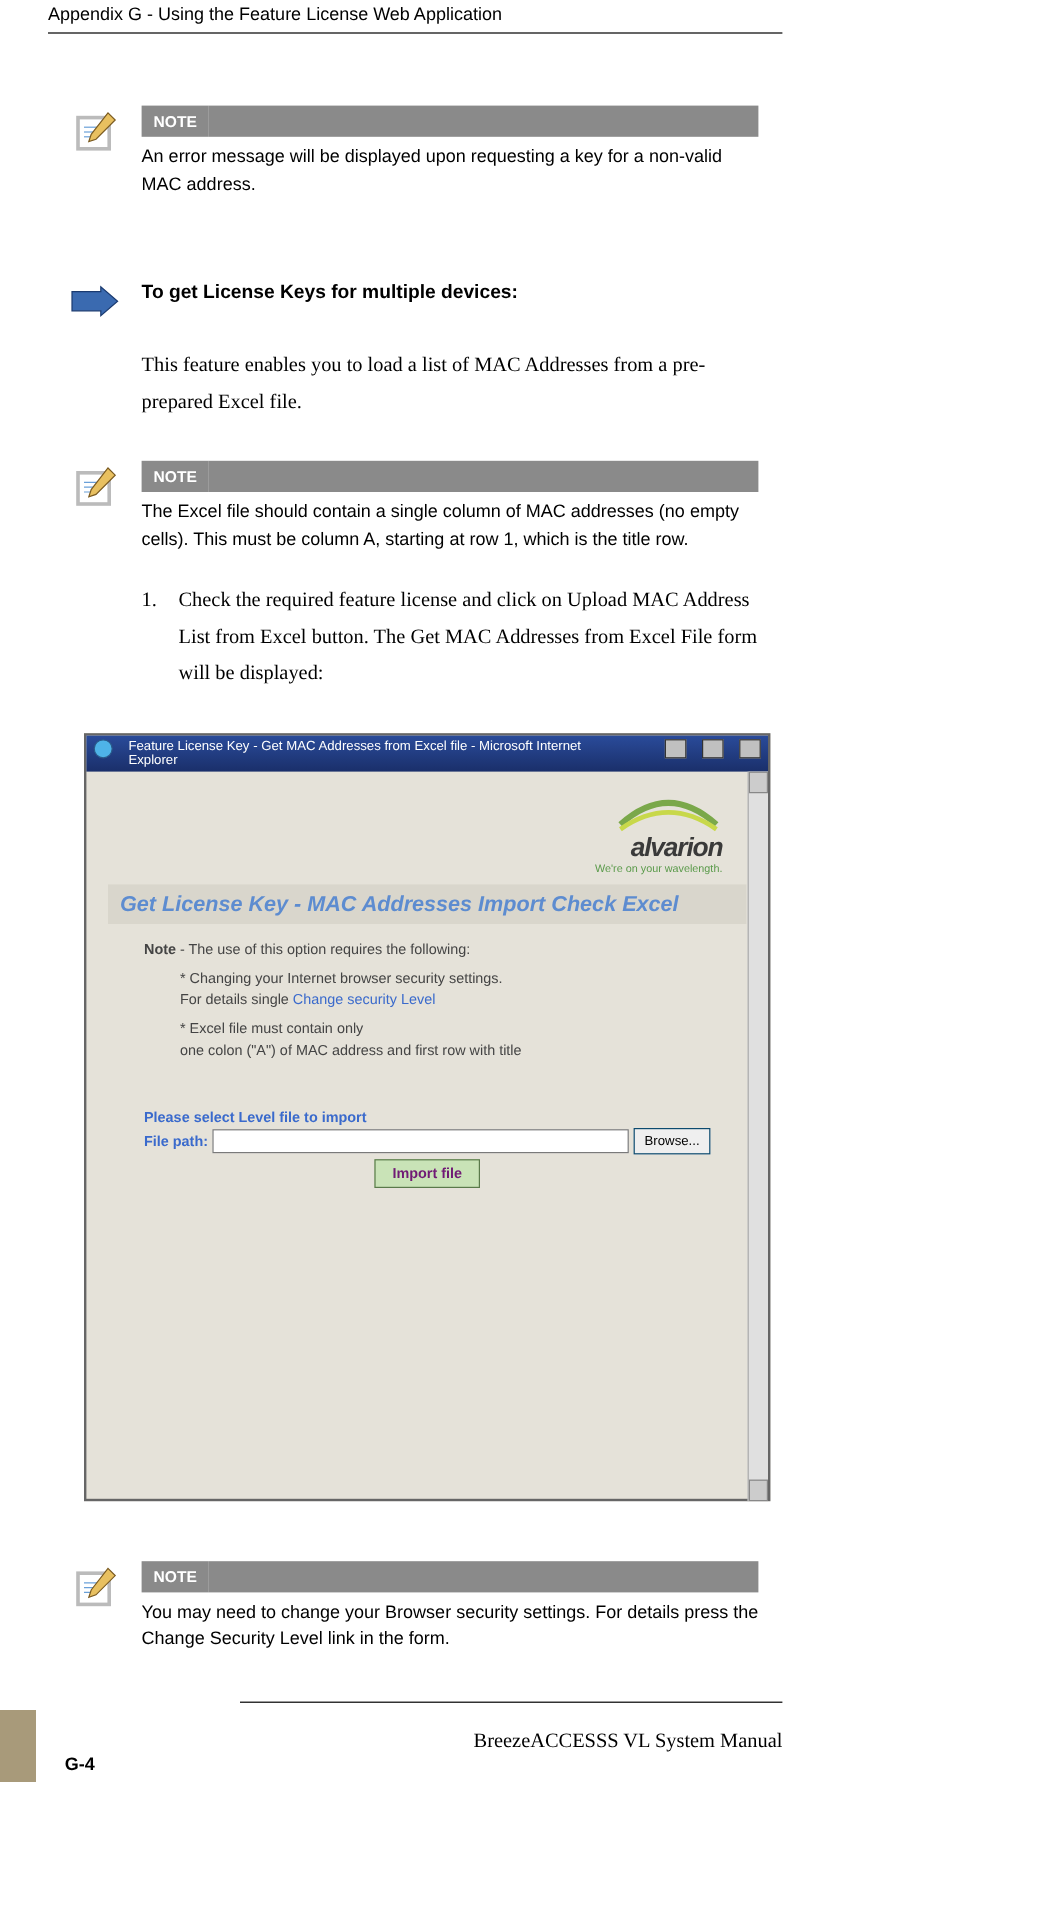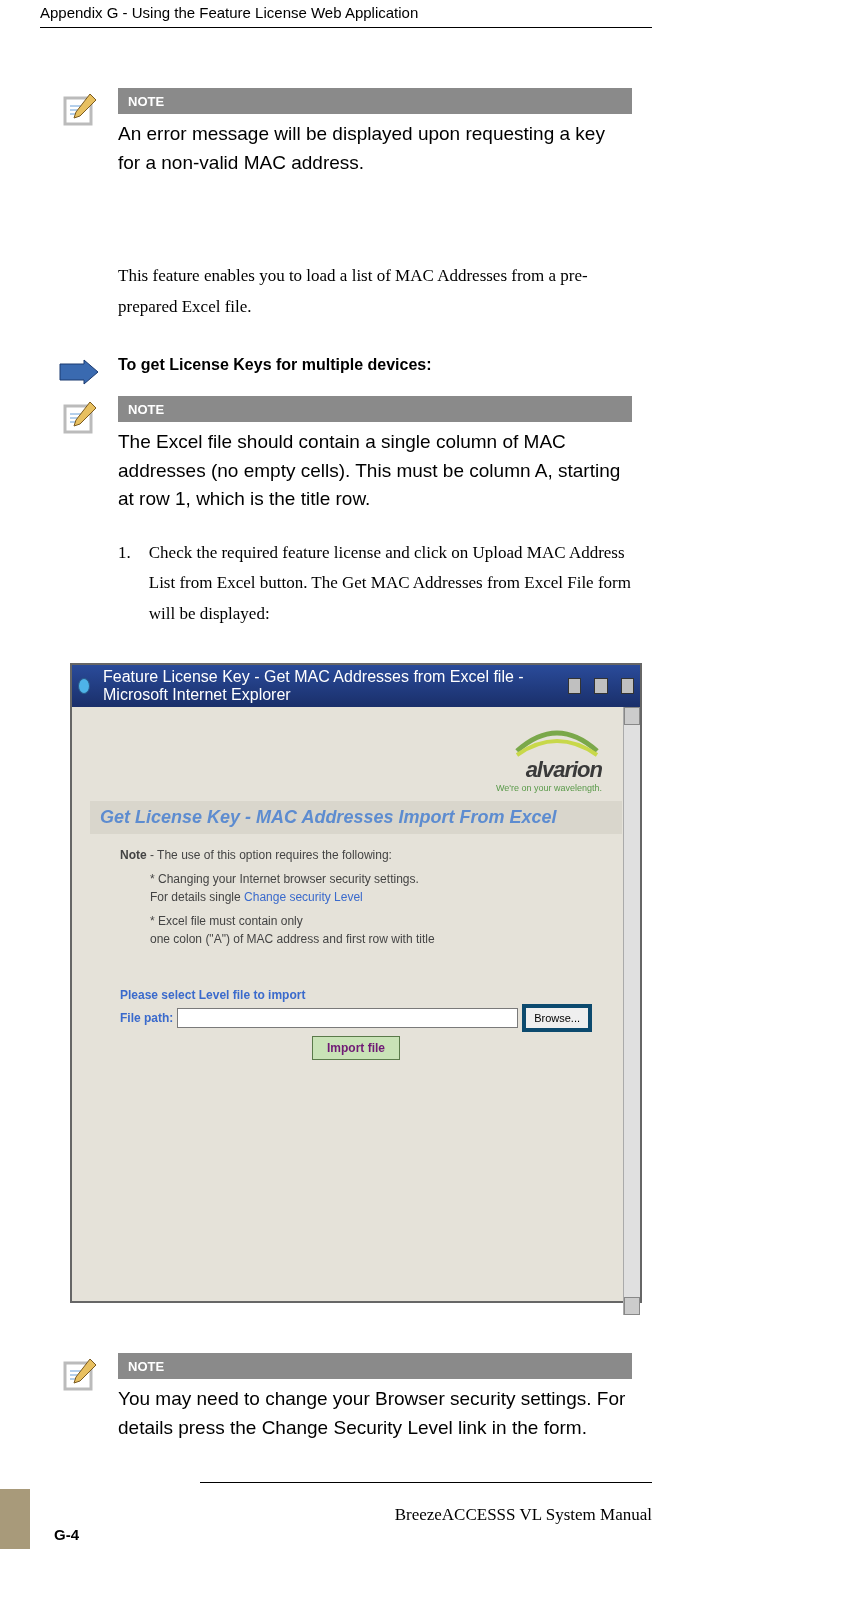--- a/index.html
+++ b/index.html
@@ -54,21 +54,21 @@
     font-size: 13px;
     padding: 4px 10px;
     display: flex;
     align-items: center;
   }
   .note-bar .note-fill {
     background: #8a8a8a;
     flex: 1;
   }
   .note-text {
-    font-size: 19px;
+    font-size: 15px;
     line-height: 1.5;
   }
   .arrow-icon svg, .pencil-icon svg { display:block; }
   .section-heading {
     font-weight: bold;
     font-size: 16px;
     margin: 0 0 10px 0;
   }
   .serif-para {
     font-family: Georgia, "Times New Roman", serif;
@@ -89,24 +89,24 @@
     margin-left: 30px;
     margin-right: 10px;
     border: 2px solid #666;
     background: #e5e2d9;
     height: 640px;
     box-sizing: border-box;
   }
   .win-titlebar {
     background: linear-gradient(to bottom, #2a4b9a, #1a2f6a);
     color: #fff;
-    font-size: 16px;
+    font-size: 11px;
     padding: 3px 6px;
     display: flex;
-    align-items: center;
+    align-items: flex-start;
     gap:13px;
   }
   .win-titlebar .spacer { flex:1; }
   .win-btn { width:16px; height:14px; background:#c0c0c0; border:1px solid #333; display:inline-block; }
   .ie-icon { width:14px; height:14px; background:#4eb3e8; border-radius:50%; display:inline-block; border:1px solid #2a5a8a;}
   .screenshot-inner {
     padding: 8px 18px;
   }
   .logo-row { display:flex; justify-content:flex-end; padding-right:20px; padding-top:10px;}
   .logo-block { text-align:right; }
@@ -133,21 +133,21 @@
   .grey-panel .note-word { font-weight:bold; }
   .grey-panel ul { list-style:none; padding:0; margin:8px 0 0 30px;}
   .grey-panel ul li { margin-bottom:6px; line-height:1.5;}
   .grey-panel ul li::before { content:"* "; }
   .link-blue { color:#3a6acc; }
   .import-block { margin-top:40px; padding: 0 30px;}
   .import-title { color:#3a6acc; font-size:12px; font-weight:bold;}
   .file-row { display:flex; align-items:center; gap:4px; margin-top:2px;}
   .file-label { color:#3a6acc; font-size:12px; font-weight:bold; }
   .file-input-box { flex:1; height:18px; border:1px solid #7a7a7a; background:#fff;}
-  .browse-btn { height:20px; font-size:11px; padding:0 8px; background:#efefef; border:4px solid #0c4a6e; display:flex; align-items:center;}
+  .browse-btn { height:20px; font-size:11px; padding:0 8px; background:#efefef; border:1px solid #0c4a6e; display:flex; align-items:center;}
   .import-btn-row { display:flex; justify-content:center; margin-top:4px;}
   .import-btn { height:22px; font-size:12px; padding:0 14px; background:#c9e3b7; border:1px solid #5a7a4a; display:flex; align-items:center; color:#701a75; font-weight:bold;}
   .screenshot-wrap { position:relative; overflow:hidden; height:608px;}
   .sc-scroll-v { position:absolute; right:0; top:0; bottom:0; width:16px; background:#e0e0e0; border-left:1px solid #aaa;}
   .sc-scroll-v::before, .sc-scroll-v::after { content:""; position:absolute; left:0; right:0; height:16px; background:#ccc; border:1px solid #888;}
   .sc-scroll-v::before { top:0;}
   .sc-scroll-v::after { bottom:0;}
   .footer-rule {
     border-top: 1px solid #000;
     margin: 40px 0 6px 160px;
@@ -202,36 +202,36 @@
         <div class="note-label">NOTE</div>
         <div class="note-fill"></div>
       </div>
       <div class="note-text">An error message will be displayed upon requesting a key for a non-valid MAC address.</div>
     </div>
   </div>
 
   <div class="spacer-block"></div>
 
   <div class="content-row">
-    <div class="icon-col"></div>
-    <div class="body-col">
-      <div class="serif-para">This feature enables you to load a list of MAC Addresses from a pre-prepared Excel file.</div>
-    </div>
-  </div>
-
-  <div class="content-row">
     <div class="icon-col">
       <span class="arrow-icon">
         <svg width="42" height="28" viewBox="0 0 42 28">
           <polygon points="2,6 26,6 26,2 40,14 26,26 26,22 2,22" fill="#3a6ab0" stroke="#1a3a70" stroke-width="1"></polygon>
         </svg>
       </span>
     </div>
     <div class="body-col">
       <div class="section-heading">To get License Keys for multiple devices:</div>
+    </div>
+  </div>
+
+  <div class="content-row">
+    <div class="icon-col"></div>
+    <div class="body-col">
+      <div class="serif-para">This feature enables you to load a list of MAC Addresses from a pre-prepared Excel file.</div>
     </div>
   </div>
 
   <div class="content-row">
     <div class="icon-col">
       <span class="pencil-icon">
         <svg width="40" height="40" viewBox="0 0 40 40">
           <rect x="5" y="8" width="26" height="26" fill="#fff" stroke="#888" stroke-width="1"></rect>
           <rect x="5" y="8" width="26" height="26" fill="none" stroke="#bbb" stroke-width="3"></rect>
           <line x1="10" y1="16" x2="24" y2="16" stroke="#6aa0d8" stroke-width="1"></line>
@@ -276,21 +276,21 @@
             <div class="alv-logo">
               <svg class="alv-swoosh" viewBox="0 0 90 32">
                 <path d="M5 26 Q 45 -10 85 26" stroke="#7aa84a" stroke-width="5" fill="none"></path>
                 <path d="M5 30 Q 45 2 85 30" stroke="#c8d84a" stroke-width="4" fill="none"></path>
               </svg>
             </div>
             <div class="alv-text">alvarion</div>
             <div class="alv-tag">We're on your wavelength.</div>
           </div>
         </div>
-        <div class="blue-heading">Get License Key - MAC Addresses Import From Excel</div>
+        <div class="blue-heading">Get License Key - MAC Addresses Import Check Excel</div>
         <div class="grey-panel">
           <div>
             <span class="note-word">Note</span><span> - The use of this option requires the following:</span>
           </div>
           <ul>
             <li>
               <span>Changing your Internet browser security settings.</span><br>
               <span>For details single </span><span class="link-blue">Change security Level</span>
             </li>
             <li>

